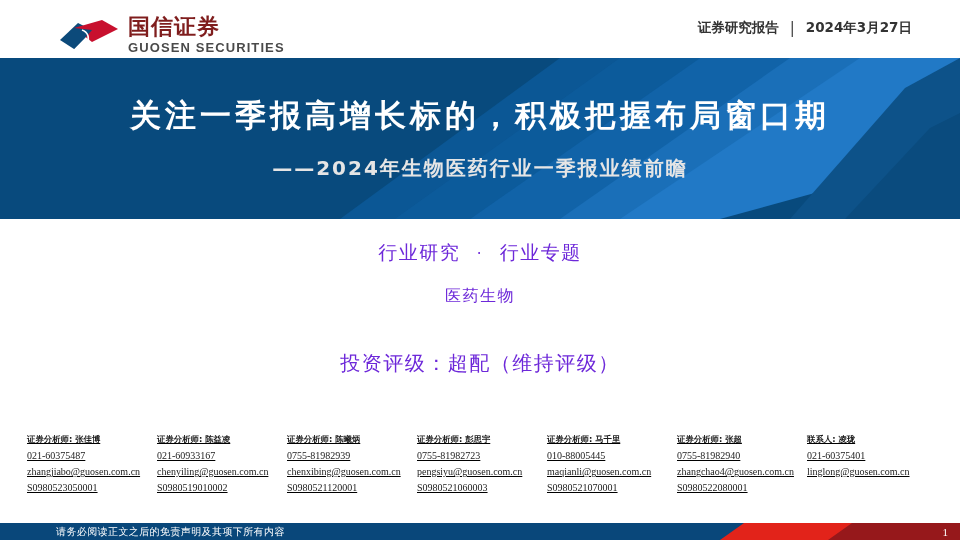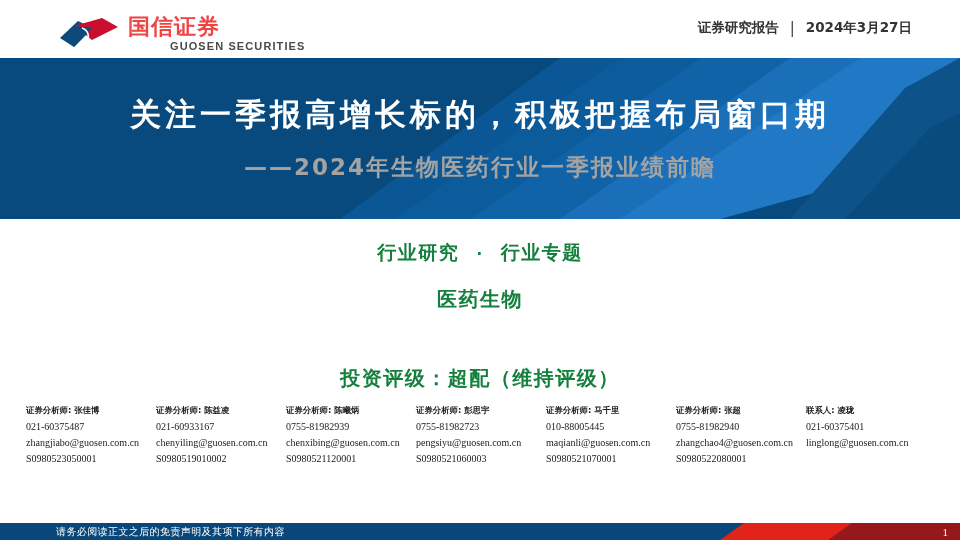--- a/index.html
+++ b/index.html
@@ -37,32 +37,31 @@
   .logo-text-block {
     display: flex;
     flex-direction: column;
     justify-content: center;
     padding-top: 1px;
   }
   .logo-cn {
     font-family: "DejaVu Sans", sans-serif;
     font-size: 22px;
     font-weight: bold;
-    color: #ef4444;
+    color: #7f1d1d;
     letter-spacing: 1px;
     line-height: 1.05;
   }
   .logo-en {
     font-family: "Liberation Sans", sans-serif;
-    font-size: 11px;
+    font-size: 13px;
     font-weight: bold;
     color: #4a4a4a;
     letter-spacing: 1.1px;
     margin-top: 2px;
-    margin-left: 42px;
   }
   .header-right {
     position: absolute;
     right: 48px; top: 28px;
     transform: translateY(-50%);
     display: flex;
     align-items: center;
     gap: 9px;
     font-family: "DejaVu Sans", sans-serif;
     font-size: 13.5px;
@@ -106,72 +105,73 @@
     font-size: 31px;
     font-weight: bold;
     color: #ffffff;
     letter-spacing: 4px;
     line-height: 1.1;
     white-space: nowrap;
     text-align: center;
   }
   .banner-subtitle {
     font-family: "DejaVu Sans", sans-serif;
-    font-size: 23px;
-    font-weight: bold;
-    color: #a3a3a3;
+    font-size: 20px;
+    font-weight: bold;
+    color: #e5e5e5;
     letter-spacing: 2px;
     line-height: 1.1;
     white-space: nowrap;
     text-align: right;
   }
 
   
   .info-block {
     position: absolute;
     left: 0; top: 240px;
     width: 960px;
     display: flex;
     flex-direction: column;
     align-items: center;
   }
   .info-line {
     font-family: "DejaVu Sans", sans-serif;
-    font-weight: bold;
-    color: #15803d;
+    font-weight: normal;
+    color: #6d28d9;
     white-space: nowrap;
     text-align: left;
   }
   .info-line-1 {
     font-size: 19px;
     letter-spacing: 1.5px;
     margin-bottom: 20px;
   }
   .info-line-1 .dot {
     padding: 0 9px;
     font-size: 15px;
   }
   .info-line-2 {
-    font-size: 20px;
+    font-size: 16px;
     letter-spacing: 1.5px;
-    margin-bottom: 31px;
+    margin-bottom: 22px;
   }
   .info-line-3 {
     font-size: 20px;
     letter-spacing: 1.5px;
     margin-top: 21px;
   }
 
   
   .analysts {
     position: absolute;
-    left: 26px; top: 404px;
+    left: 26px; top: 433px;
     width: 912px;
     display: flex;
-    justify-content: flex-start;
+    justify-content: center;
+    text-decoration: underline;
   }
   .analyst-col {
     width: 130px;
     display: flex;
     flex-direction: column;
     color: #222222;
   }
   .an-name {
     font-family: "DejaVu Sans", sans-serif;
     font-size: 8.4px;

